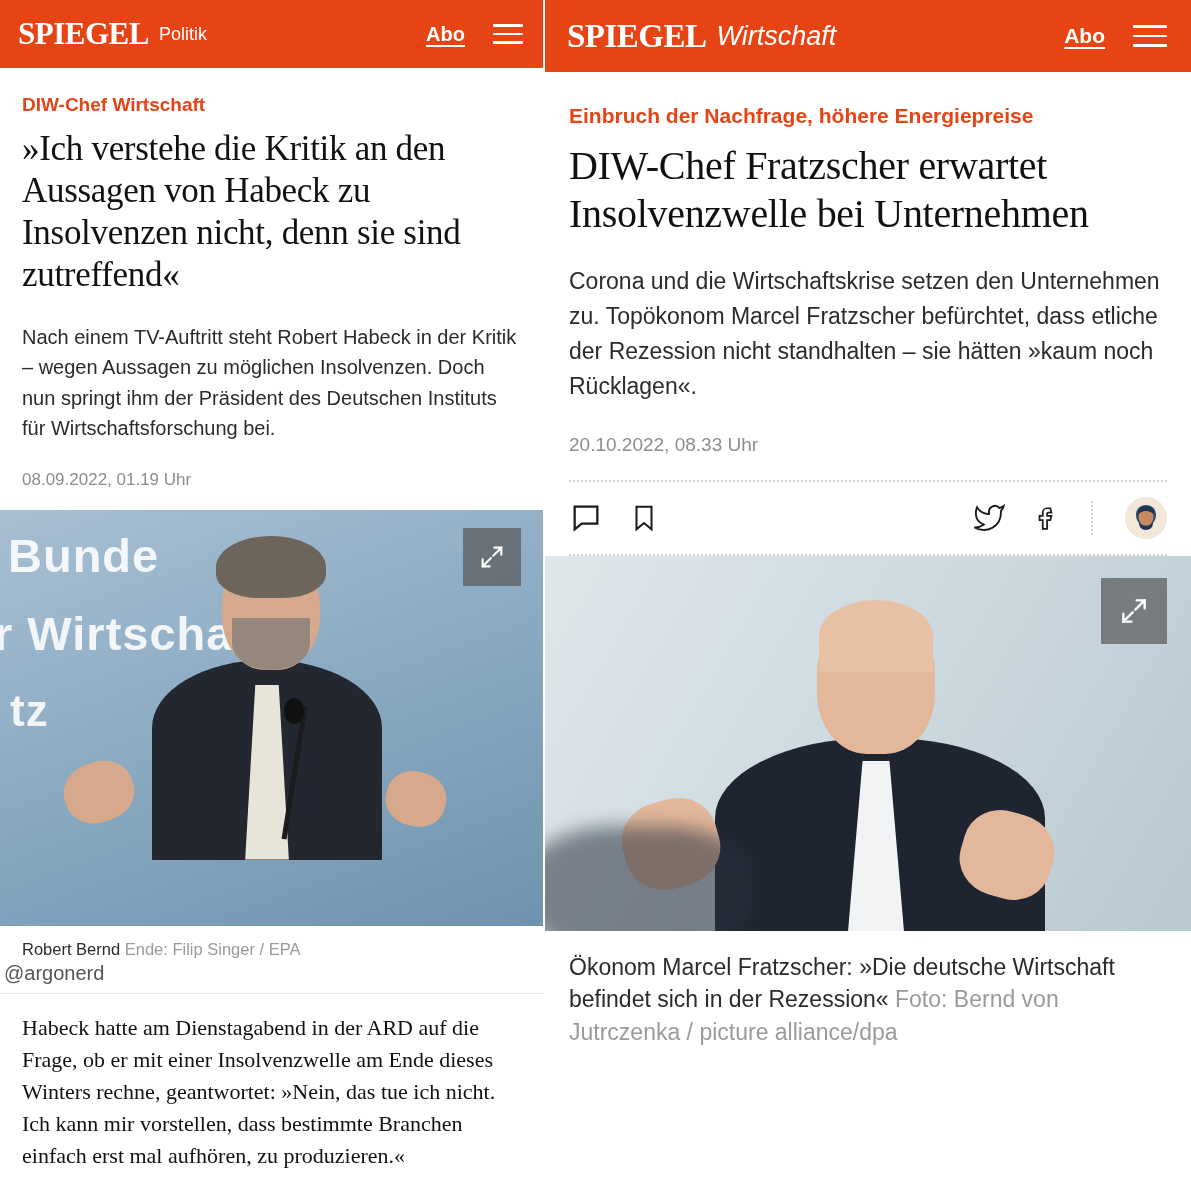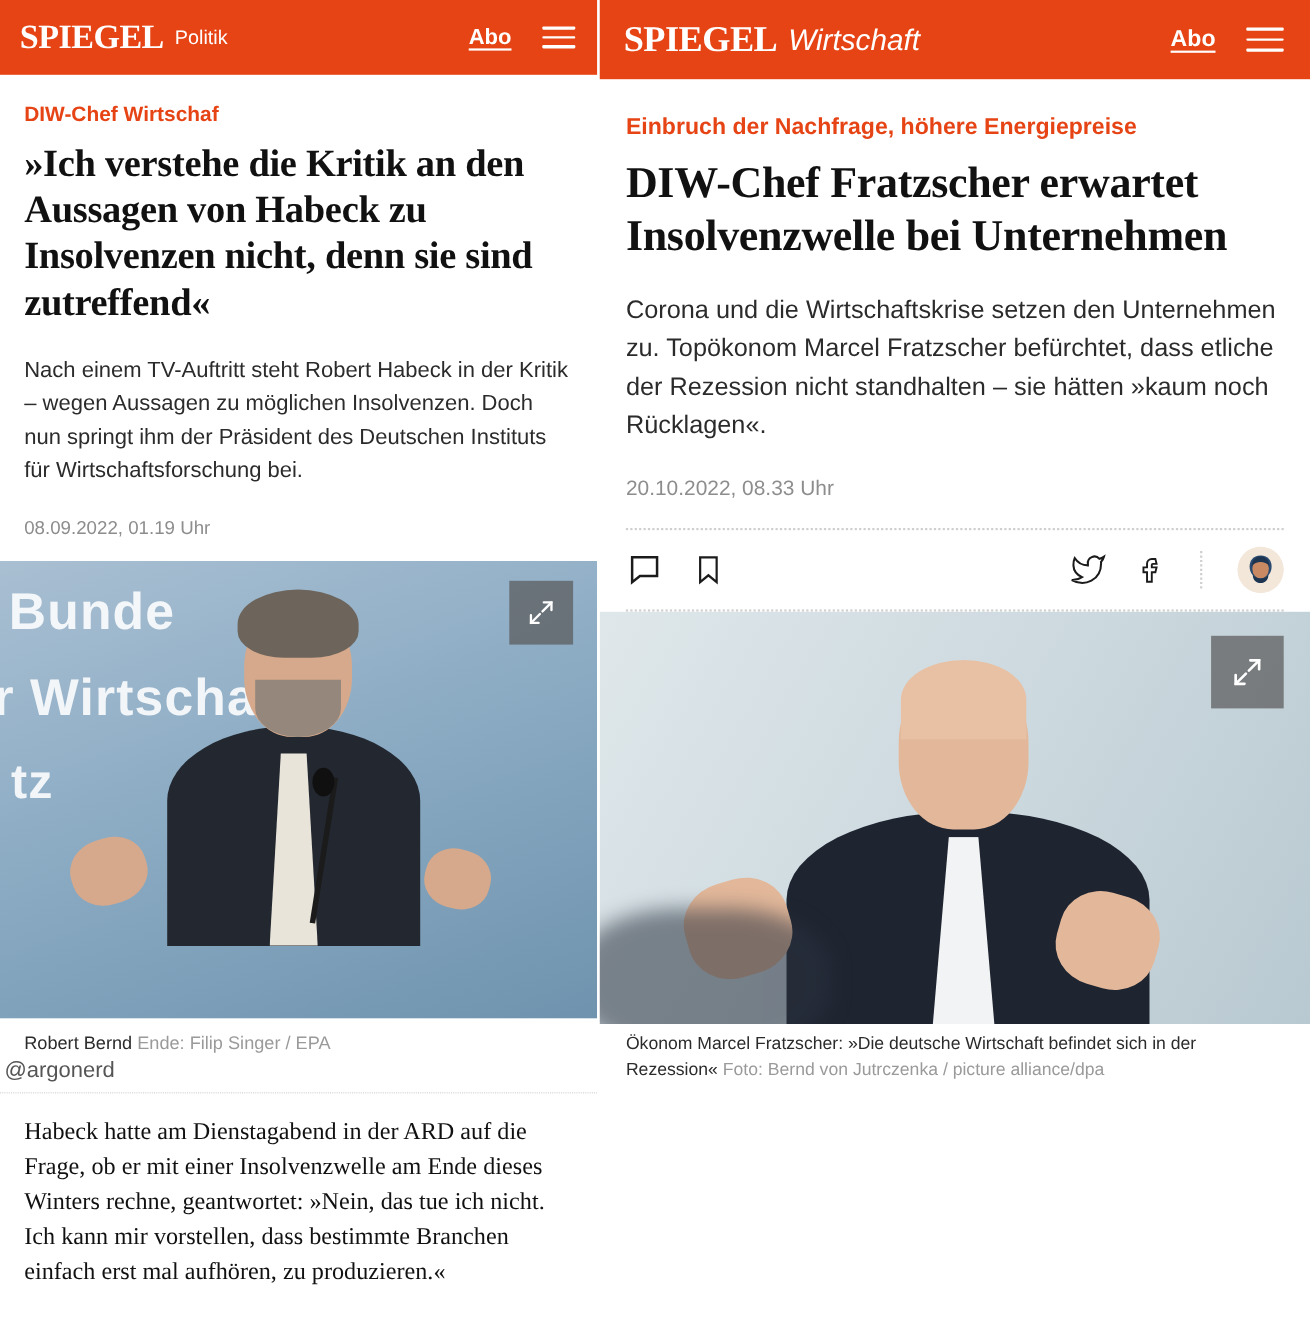--- a/index.html
+++ b/index.html
@@ -76,21 +76,21 @@
 
   .kicker {
     color: #e64415;
     font-weight: bold;
   }
   .kicker-l { font-size: 19px; margin-top: 26px; }
   .kicker-r { font-size: 21px; margin-top: 32px; }
 
   .headline {
     font-family: "Liberation Serif", serif;
-    font-weight: bold;
+    font-weight: normal;
     color: #111111;
     letter-spacing: -0.3px;
   }
   .headline-l { font-size: 35px; line-height: 1.20; margin-top: 12px; }
   .headline-r { font-size: 40px; line-height: 1.20; margin-top: 14px; }
 
   .teaser {
     color: #2b2b2b;
   }
   .teaser-l { font-size: 20px; line-height: 1.52; margin-top: 26px; }
@@ -245,22 +245,22 @@
   .cap-left .credit { color: #9a9a9a; }
   .handle {
     padding: 2px 22px 0 4px;
     font-size: 20px;
     color: #555;
     border-bottom: 1px dotted #cfcfcf;
     padding-bottom: 8px;
     margin-bottom: 0;
   }
   .cap-right {
-    padding: 8px 24px 0 24px;
-    font-size: 16px;
+    padding: 20px 24px 0 24px;
+    font-size: 23px;
     line-height: 1.42;
     color: #2b2b2b;
   }
   .cap-right .credit { color: #9a9a9a; }
 
   .bodytext {
     font-family: "Liberation Serif", serif;
     font-size: 22px;
     line-height: 1.46;
     color: #111;
@@ -280,21 +280,21 @@
       <span class="spacer"></span>
       <span class="abo">Abo</span>
       <span class="burger">
         <span></span>
           <span></span>
           <span></span>
       </span>
     </div>
 
     <div class="body-left">
-      <div class="kicker kicker-l">DIW-Chef Wirtschaf</div>
+      <div class="kicker kicker-l">DIW-Chef Wirtschaft</div>
       <h1 class="headline headline-l">»Ich verstehe die Kritik an den Aussagen von Habeck zu Insolvenzen nicht, denn sie sind zutreffend«</h1>
       <p class="teaser teaser-l">Nach einem TV-Auftritt steht Robert Habeck in der Kritik – wegen Aussagen zu möglichen Insolvenzen. Doch nun springt ihm der Präsident des Deutschen Instituts für Wirtschaftsforschung bei.</p>
       <div class="date date-l">08.09.2022, 01.19 Uhr</div>
     </div>
 
     <div class="imgwrap img-left">
       <div class="photo1">
         <div class="p1-text p1-l1">Bunde</div>
         <div class="p1-text p1-l2">r Wirtschaf</div>
         <div class="p1-text p1-l3">tz</div>

